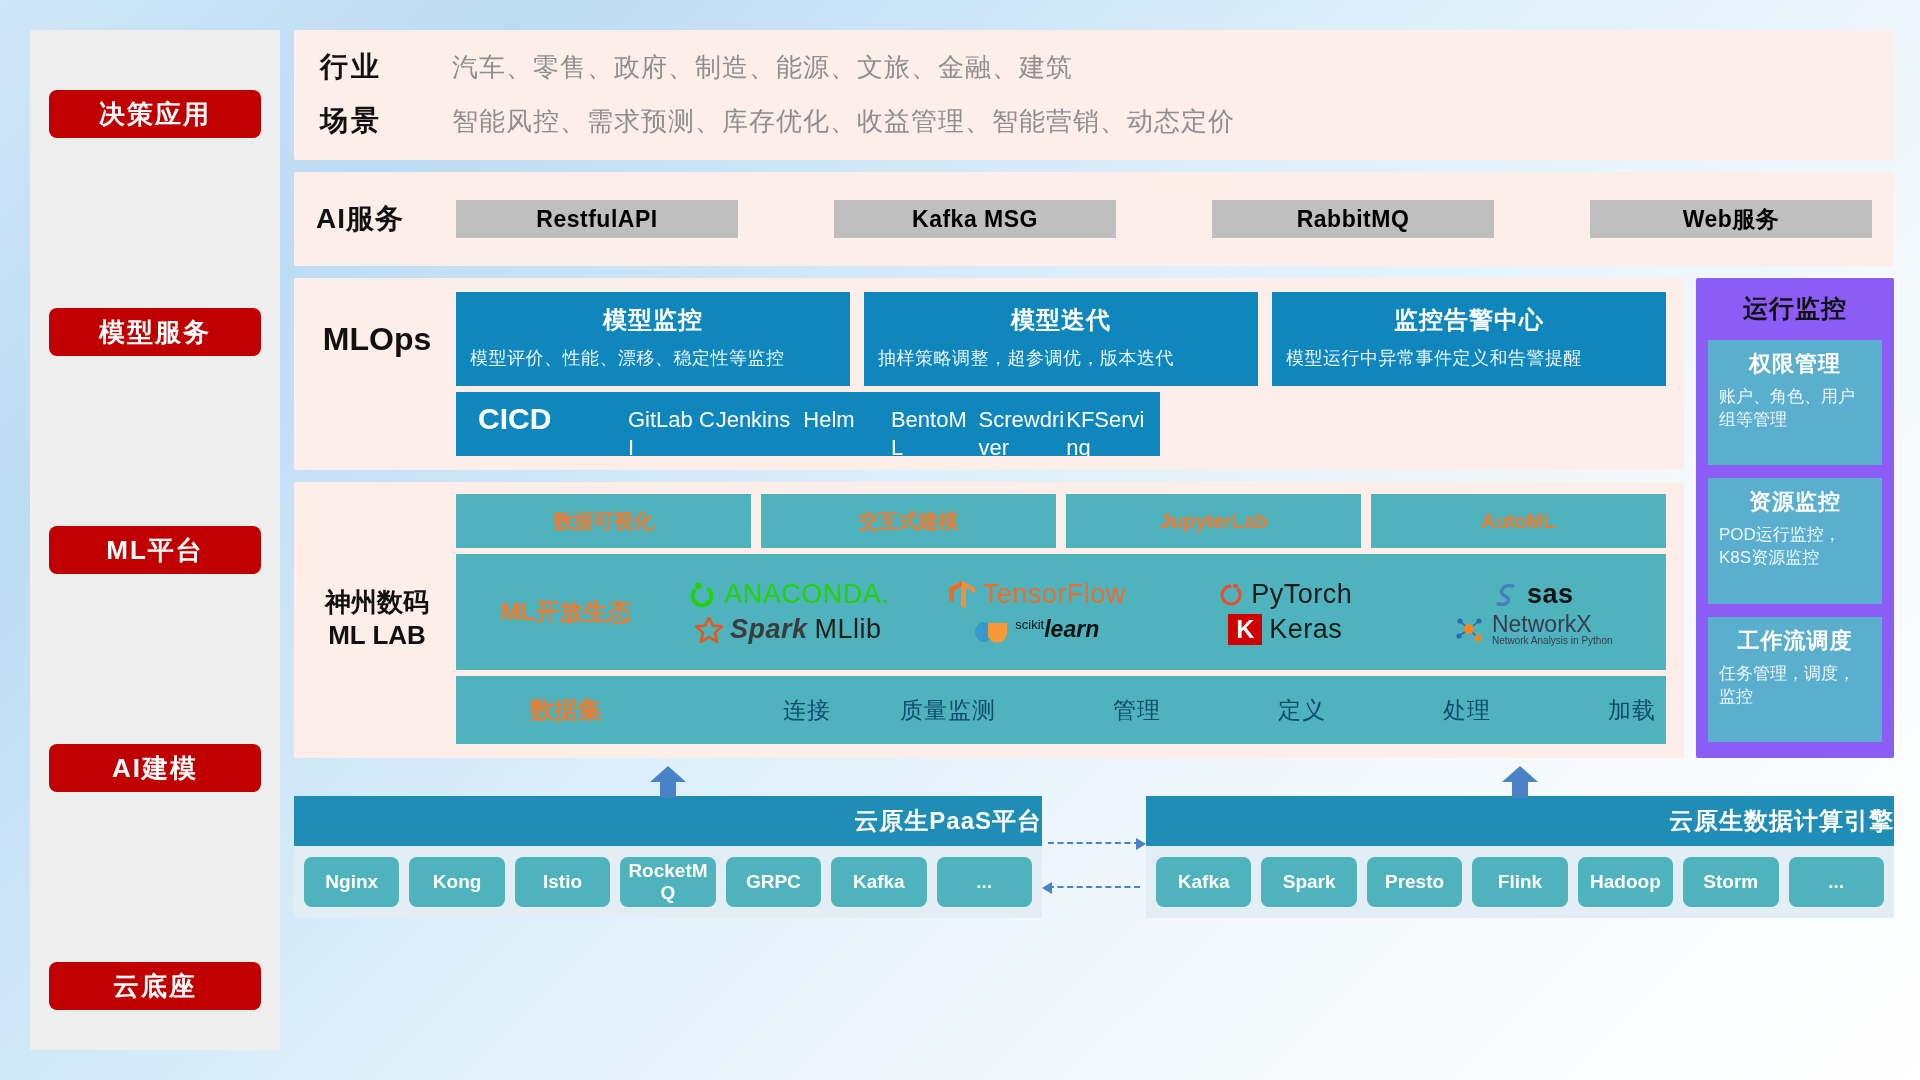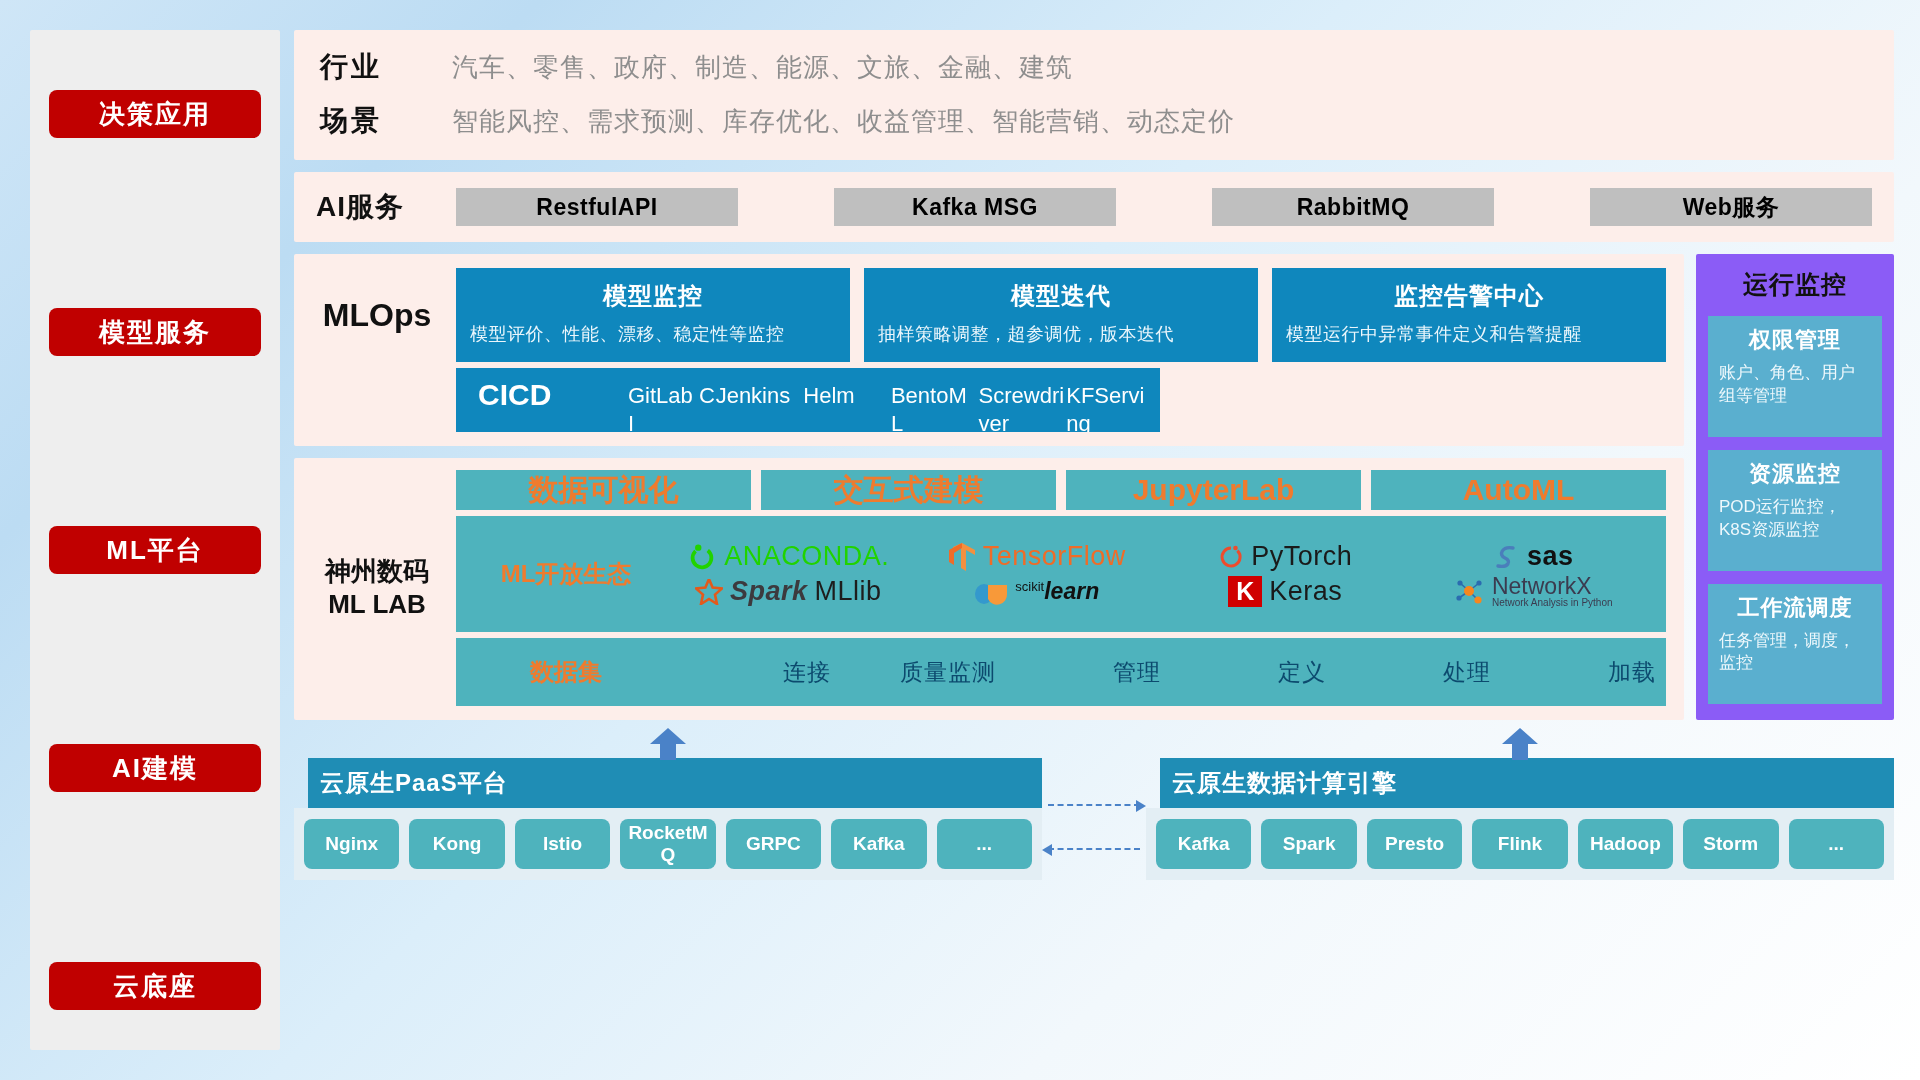--- a/index.html
+++ b/index.html
@@ -29,21 +29,21 @@
 
   .band { background: #fdeeea; border-radius: 2px; }
 
   
   .row-top { padding: 18px 26px 20px; display: flex; flex-direction: column; gap: 16px; }
   .kv { display: flex; align-items: center; gap: 46px; }
   .kv-key { width: 86px; font-size: 28px; font-weight: bold; color: #111; letter-spacing: 3px; flex: 0 0 86px; }
   .kv-val { font-size: 26px; color: #8e8e8e; letter-spacing: 1px; }
 
   
-  .row-ai { padding: 16px 22px; display: flex; align-items: flex-end; gap: 22px; }
+  .row-ai { padding: 28px 22px; display: flex; align-items: flex-end; gap: 22px; }
   .row-ai-key { width: 118px; font-size: 28px; font-weight: bold; color: #111; flex: 0 0 118px; letter-spacing: 1px; }
   .ai-cells { flex: 1; display: flex; gap: 96px; justify-content: space-between; }
   .ai-cell {
     flex: 1; background: #bfbfbf; color: #000000; font-size: 23px; font-weight: bold;
     height: 38px; display: flex; align-items: center; justify-content: center; letter-spacing: .5px;
   }
 
   
   .mid { display: flex; gap: 12px; }
   .mid-left { flex: 1; display: flex; flex-direction: column; gap: 12px; min-width: 0; }
@@ -62,22 +62,22 @@
   .cicd-title { font-size: 30px; font-weight: bold; width: 150px; flex: 0 0 150px; }
   .cicd-items { flex: 1; display: flex; }
   .cicd-item { flex: 1; font-size: 22px; text-align: left; word-break: break-all; line-height: 1.25; padding-top: 4px; }
 
   
   .lab-band { padding: 12px 18px 14px; display: flex; gap: 14px; }
   .lab-key { width: 130px; flex: 0 0 130px; display: flex; align-items: center; justify-content: center;
              text-align: center; font-size: 26px; font-weight: bold; color: #111; line-height: 1.3; }
   .lab-body { flex: 1; display: flex; flex-direction: column; gap: 6px; min-width: 0; }
   .lab-tabs { display: flex; gap: 10px; }
-  .lab-tab { flex: 1; background: #4eb3bd; color: #ef7b2e; font-weight: bold; font-size: 30px;
-             height: 40px; display: flex; align-items: center; justify-content: center; }
+  .lab-tab { flex: 1; background: #4eb3bd; color: #ef7b2e; font-weight: bold; font-size: 20px;
+             height: 54px; display: flex; align-items: center; justify-content: center; }
   .eco { background: #4eb3bd; display: flex; align-items: center; padding: 6px 10px; height: 116px; }
   .eco-label { width: 200px; flex: 0 0 200px; color: #ef7b2e; font-weight: bold; font-size: 24px; text-align: center; }
   .eco-logos { flex: 1; display: grid; grid-template-columns: repeat(4, 1fr); grid-template-rows: 1fr 1fr;
                align-items: center; justify-items: center; gap: 0 4px; }
   .logo { display: flex; align-items: center; gap: 7px; }
   .logo-txt { font-size: 27px; letter-spacing: .5px; }
 
   .ds-row { background: #4eb3bd; display: flex; align-items: center; height: 68px; padding: 0 10px; }
   .ds-key { width: 200px; flex: 0 0 200px; color: #ef7b2e; font-weight: bold; font-size: 24px; text-align: center; }
   .ds-items { flex: 1; display: flex; }
@@ -90,22 +90,22 @@
   .mon-card { width: 100%; background: #5aafcf; color: #fff; padding: 9px 11px 12px; flex: 1;
               display: flex; flex-direction: column; }
   .mon-card h5 { font-size: 22px; font-weight: bold; text-align: center; margin-bottom: 7px; letter-spacing: 1px; }
   .mon-card p { font-size: 17px; line-height: 1.35; color: #eef8fc; }
 
   
   .bottom { display: flex; gap: 0; align-items: flex-end; position: relative; height: 148px; }
   .stack { width: 748px; flex: 0 0 748px; position: relative; }
   .stack.right { margin-left: auto; }
   .arrow-up { position: absolute; top: -2px; left: 50%; transform: translateX(-50%); }
-  .stack-head { background: #1f8db5; color: #fff; text-align: left; font-size: 24px; font-weight: bold;
-                padding: 9px 12px; letter-spacing: 1px; margin-top: 28px; margin-left: 14px; }
+  .stack-head { background: #1f8db5; color: #fff; text-align: right; font-size: 24px; font-weight: bold;
+                padding: 9px 0; letter-spacing: 1px; margin-top: 28px; }
   .stack-body { background: #e3eef4; display: flex; gap: 10px; padding: 11px 10px; }
   .chip { flex: 1; background: #4eb3bd; color: #fff; border-radius: 8px; font-size: 19px; font-weight: bold;
           min-height: 50px; display: flex; align-items: center; justify-content: center; text-align: center;
           line-height: 1.15; padding: 2px 3px; word-break: break-word; }
   .mid-gap { flex: 1; position: relative; }
   .dashline { position: absolute; left: 6px; right: 6px; height: 0; border-top: 2px dashed #4a82c8; }
   .dashline.a { bottom: 74px; }
   .dashline.b { bottom: 30px; }
   .dash-arrow { position: absolute; width: 0; height: 0; border-top: 6px solid transparent;
                 border-bottom: 6px solid transparent; }

